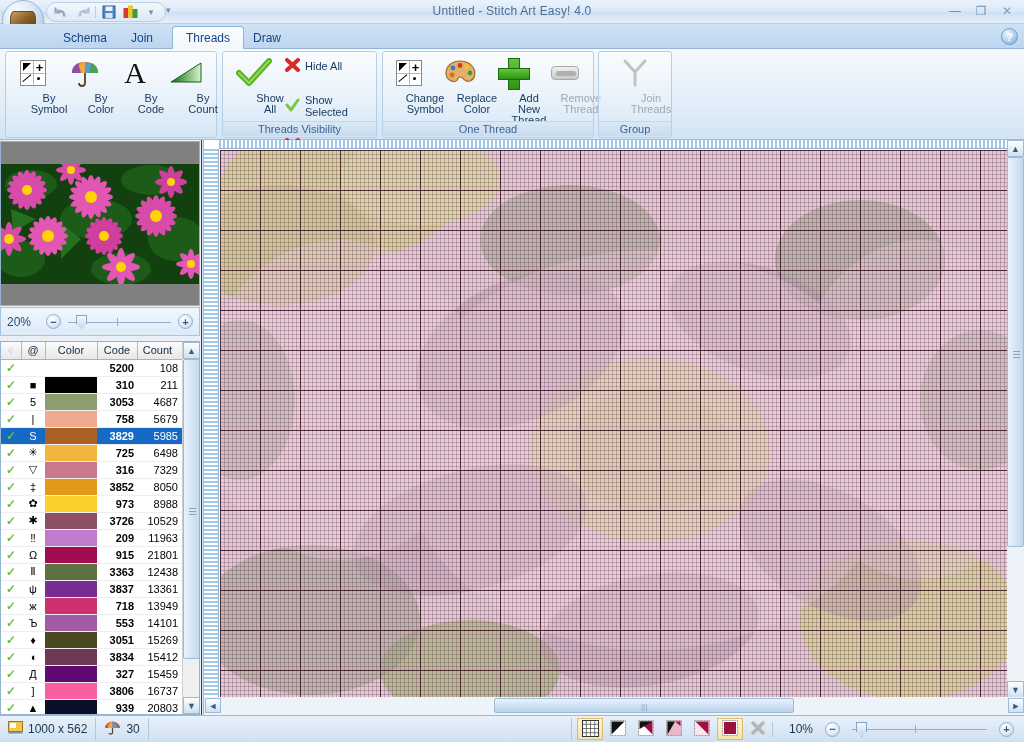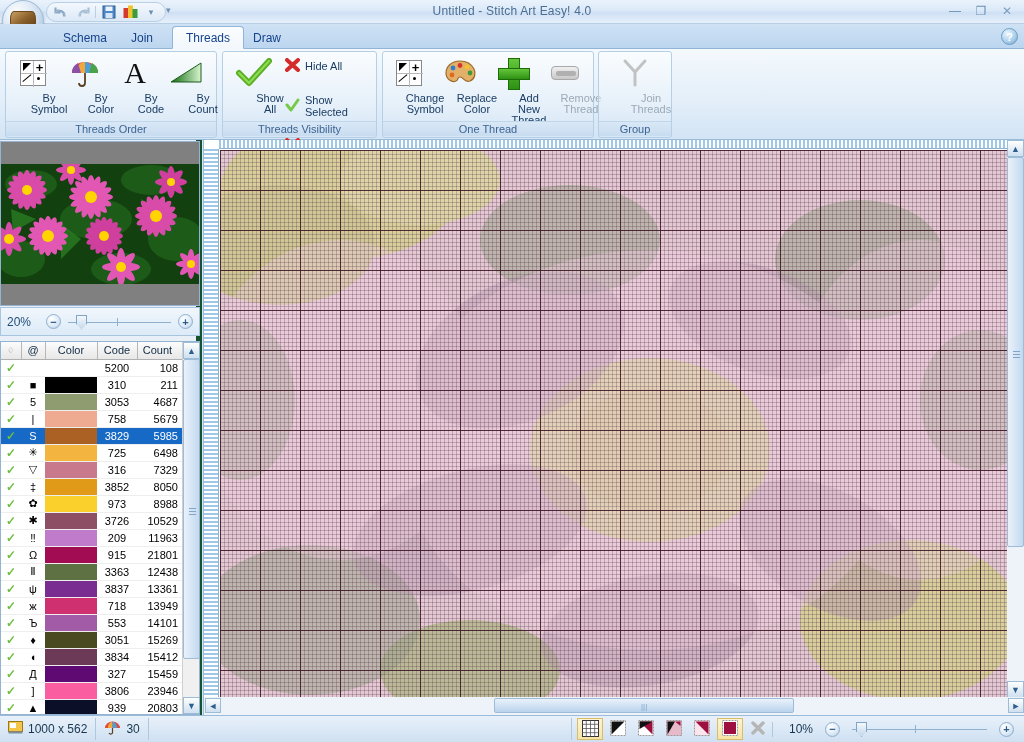--- a/index.html
+++ b/index.html
@@ -125,21 +125,21 @@
   .remove-ico {
     width:28px; height:14px; border-radius:4px; background:linear-gradient(to bottom,#f0f0f0,#c8c8c8);
     border:1px solid #a8a8a8; position:relative;
   }
   .remove-ico:after { content:""; position:absolute; left:4px; top:4px; width:20px; height:5px;
     background:#b0b0b0; border-radius:2px; }
 
   
   .leftpanel {
     position:absolute; left:0; top:140px; width:202px; height:575px;
-    background:#e8eff7; border-right:6px solid #14532d;
+    background:#e8eff7; border-right:1px solid #14532d;
   }
   .preview {
     position:absolute; left:0; top:1px; width:200px; height:165px;
     background:#808080; border:1px solid #94b3d1; overflow:hidden;
   }
   .preview-img { position:absolute; left:0; top:22px; width:198px; height:120px; }
   .zoombar {
     position:absolute; left:0; top:167px; width:200px; height:29px;
     background:linear-gradient(to bottom,#f1f6fb,#dcebf8);
     border:1px solid #a8c4de; display:flex; align-items:center; padding:0 6px; gap:7px;
@@ -173,21 +173,21 @@
     border-right:1px solid #b6b6b6; border-bottom:1px solid #b0b0b0;
     text-align:center; padding:0;
   }
   table.threads td {
     height:16px; font-size:11px; color:#000; padding:0 3px;
     border-bottom:1px solid #efeeee; vertical-align:middle;
   }
   .c-chk { width:20px; text-align:center; }
   .c-sym { width:24px; text-align:center; font-size:11px; }
   .c-col { width:52px; padding:0 !important; }
-  .c-code { width:40px; text-align:center; }
+  .c-code { width:40px; text-align:right;font-weight:bold; }
   .c-cnt  { width:46px; text-align:right; padding-right:5px !important; }
   .sw { width:52px; height:16px; display:block; }
   tr.sel td { background:#1669c5; color:#fff; }
   tr.sel .sw { outline:none; }
   .vcheck { color:#6dbf3f; font-size:12px; font-weight:bold; line-height:12px; }
 
   .tbl-scroll {
     position:absolute; right:0; top:0; width:17px; height:100%;
     background:#f0f0f0; border-left:1px solid #cfcfcf;
   }
@@ -367,21 +367,20 @@
                     <stop offset="1" stop-color="#d8f5cf"></stop>
                   </linearGradient>
                 </defs>
               <path d="M1 21 L31 2 L31 21 Z" fill="url(#gw)" stroke="#1d5c1d"></path>
             </svg>
           </span>
           <span class="lbl">By Count</span>
         </div>
       </div>
 
-      <div class="glabel">Threads Order</div>
     </div>
 
     <div class="rgroup" style="left:222px; width:155px">
       <div class="gbody">
         <div class="ritem" style="width:62px">
           <span class="ico">
             <svg width="36" height="30" viewBox="0 0 36 30">
               <path d="M3 15 L13 25 L33 3" stroke="#5db025" stroke-width="6" fill="none" stroke-linecap="round" stroke-linejoin="round"></path>
               <path d="M3 15 L13 25 L33 3" stroke="#8ede55" stroke-width="2" fill="none" stroke-linecap="round"></path>
             </svg>
@@ -808,21 +807,21 @@
               <td class="c-code">327</td>
               <td class="c-cnt">15459</td>
             </tr>
             <tr>
               <td class="c-chk"><span class="vcheck">✓</span></td>
               <td class="c-sym">]</td>
               <td class="c-col">
                 <span class="sw" style="background: rgb(250, 94, 160);"></span>
               </td>
               <td class="c-code">3806</td>
-              <td class="c-cnt">23946</td>
+              <td class="c-cnt">16737</td>
             </tr>
             <tr>
               <td class="c-chk"><span class="vcheck">✓</span></td>
               <td class="c-sym">▲</td>
               <td class="c-col">
                 <span class="sw" style="background: rgb(11, 16, 40);"></span>
               </td>
               <td class="c-code">939</td>
               <td class="c-cnt">20803</td>
             </tr>

